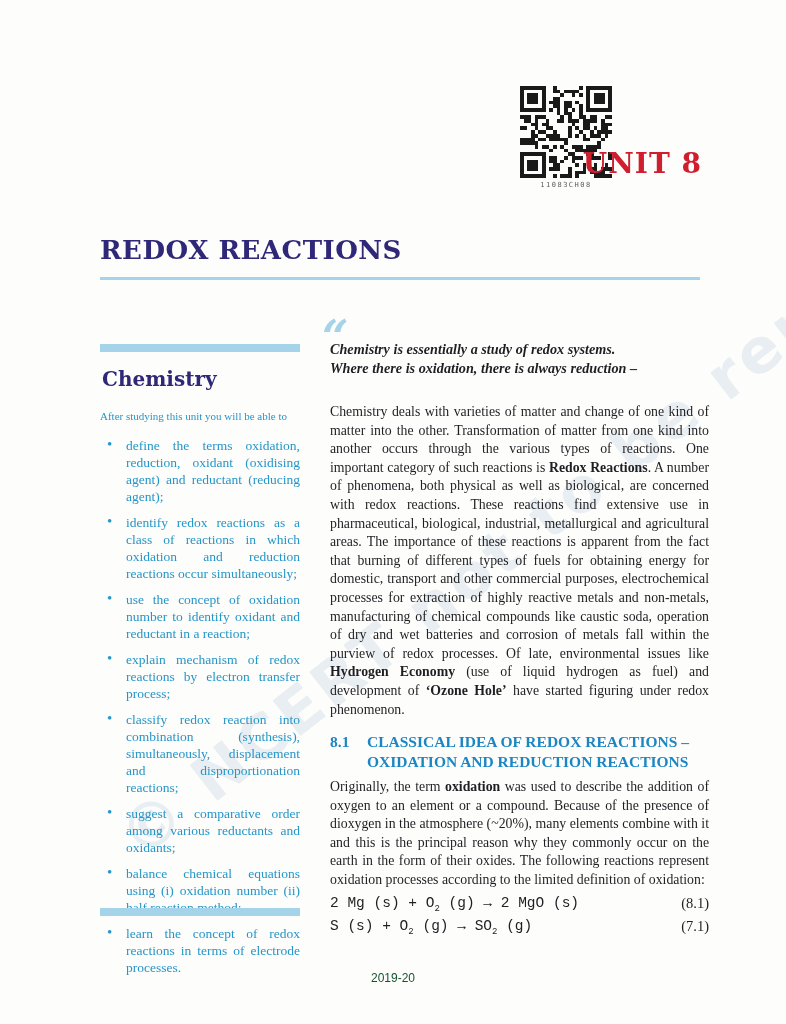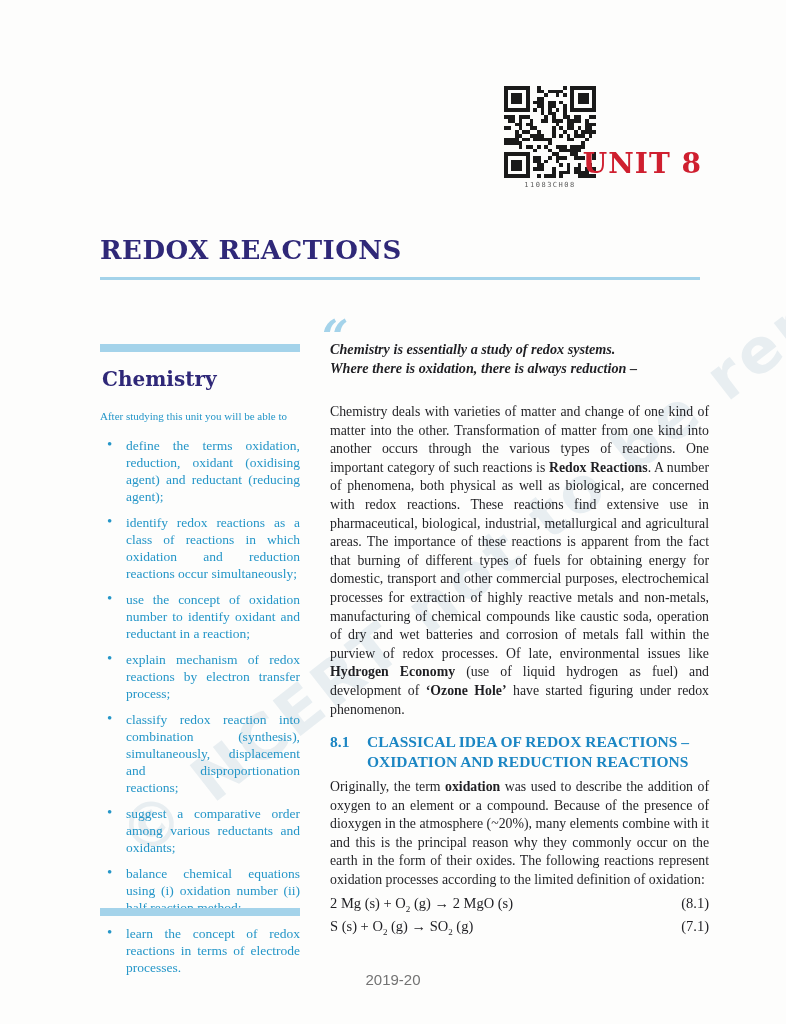--- a/index.html
+++ b/index.html
@@ -11,21 +11,21 @@
   }
   
   .watermark {
     position:absolute; left:105px; top:815px; z-index:0;
     transform:rotate(-38deg); transform-origin:0 0;
     font-family:"DejaVu Sans", sans-serif; font-weight:bold; font-size:62px;
     color:rgba(152,182,202,0.20); white-space:nowrap; pointer-events:none;
     letter-spacing:4px;
   }
   
-  .qr-block { position:absolute; left:503px; top:86px; width:94px; text-align:center; z-index:1; }
+  .qr-block { position:absolute; left:519px; top:86px; width:94px; text-align:center; z-index:1; }
   .qr-svg { width:92px; height:92px; display:block; margin:0 auto; }
   .qr-label { font-family:"DejaVu Sans Mono", monospace; font-size:7px; color:#5a5a5a; letter-spacing:1.5px; margin-top:3px; }
   
   .unit-label {
     position:absolute; right:84px; top:147px; z-index:1;
     font-family:"DejaVu Serif", serif; font-weight:bold; font-size:28px;
     color:#cf1f2f; letter-spacing:1px;
   }
   .page-title {
     position:absolute; left:100px; top:235px; z-index:1;
@@ -57,25 +57,25 @@
   .para-2 { margin-top:7px; }
   .b { font-weight:bold; }
   sub { font-size:9px; line-height:0; }
   .section-heading {
     display:flex; margin-top:13px; color:#1c86c3; font-weight:bold;
     font-size:15.5px; line-height:19.5px;
   }
   .section-number { flex:0 0 37px; }
   .equations { margin-top:4px; }
   .equation-row { display:flex; justify-content:space-between; font-size:14.5px; line-height:19px; margin-top:4px; }
-  .equation-lhs { white-space:nowrap; }
+  .equation-lhs { white-space:nowrap;font-family:Liberation Mono, monospace; }
   .equation-number { white-space:nowrap; }
   .footer {
     position:absolute; left:0; right:0; top:971px; text-align:center; z-index:1;
-    font-family:"Liberation Sans", sans-serif; font-size:15px; color:#737373;
+    font-family:"Liberation Sans", sans-serif; font-size:12px; color:#14532d;
   }
 </style>
 </head>
 <body>
 
 <div class="page">
 
   <div class="watermark">© NCERT not to be republished</div>
 
   <div class="qr-block">

